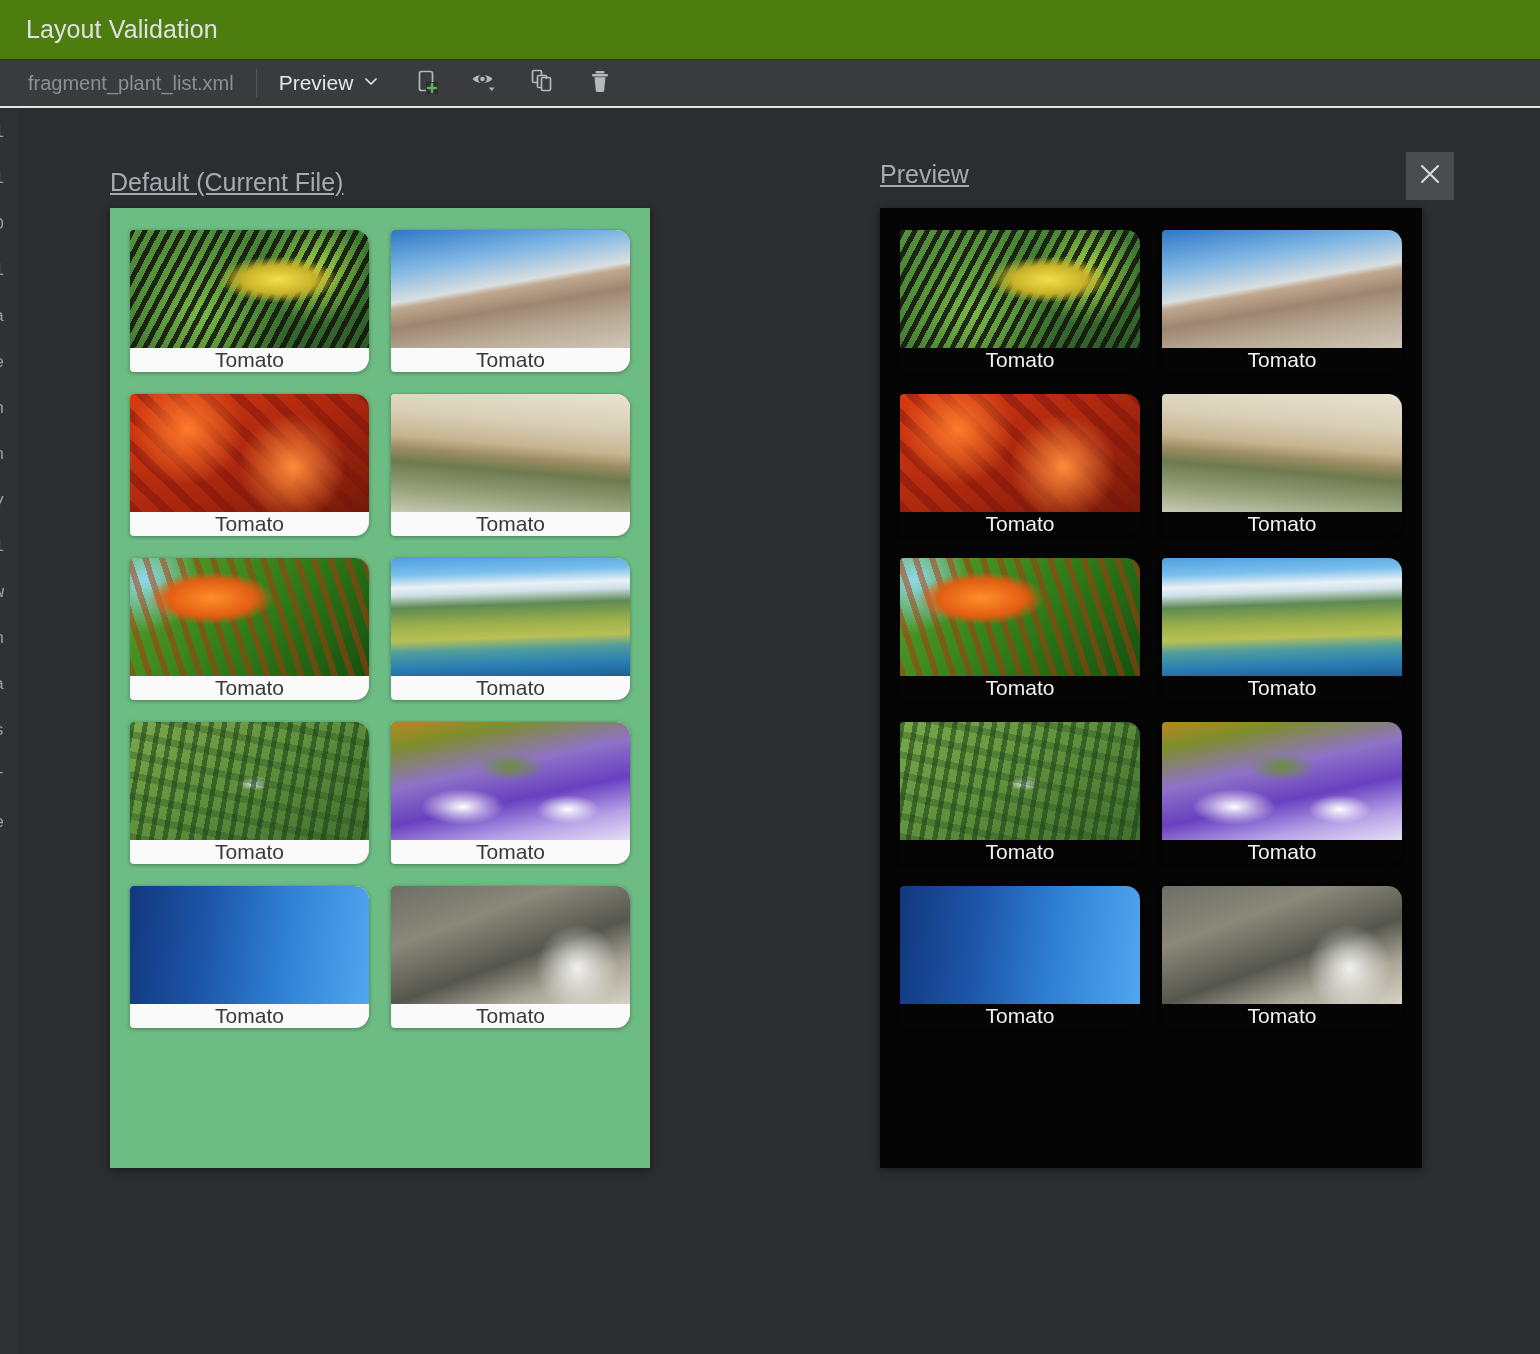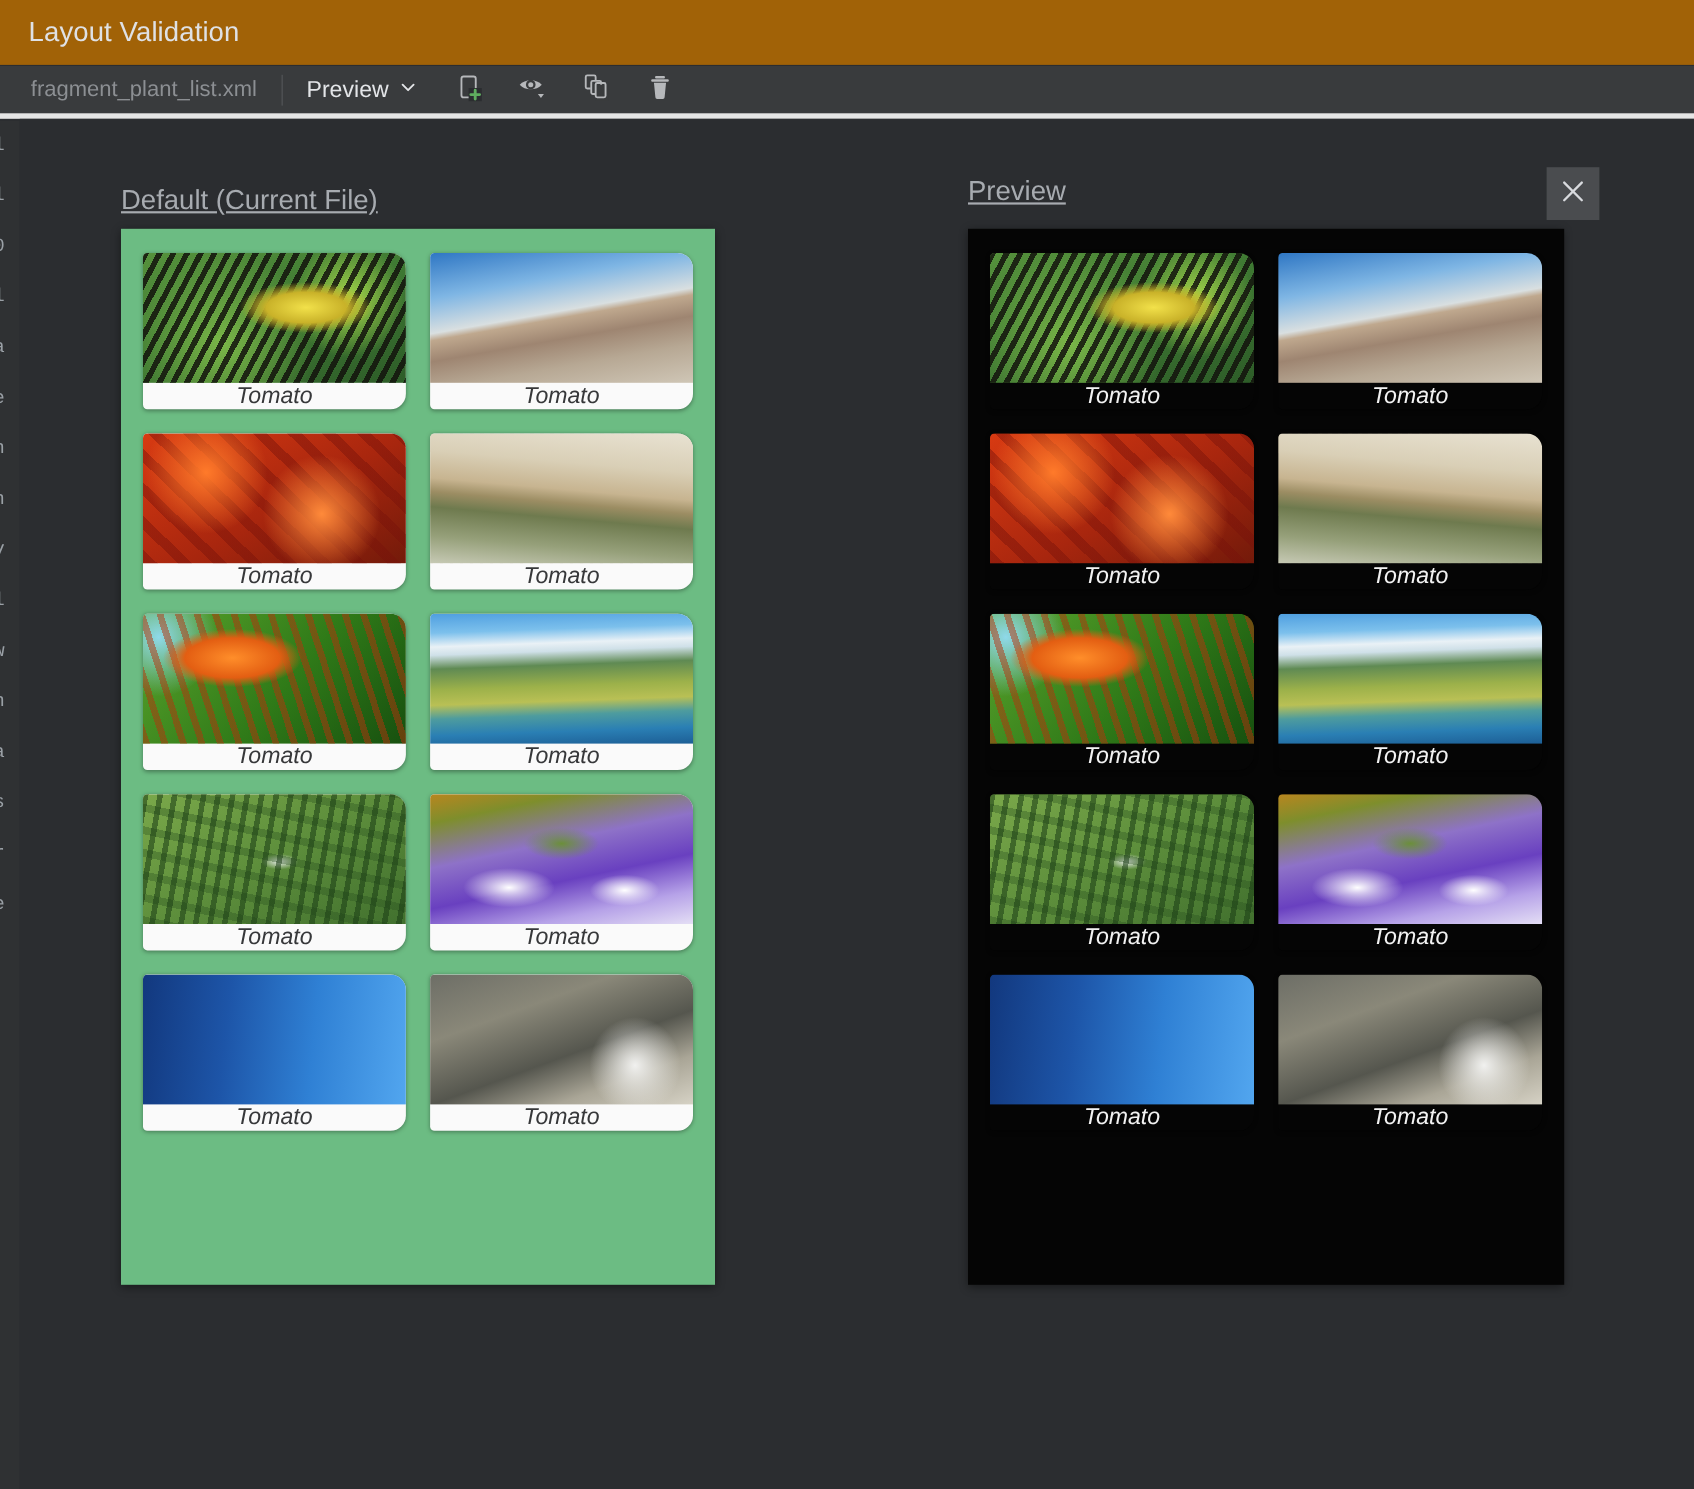--- a/index.html
+++ b/index.html
@@ -25,39 +25,39 @@
     color: #9aa0a6;
     padding-left: 0px;
   }
   #editor-sliver span { display: block; white-space: nowrap; margin-left: -6px; }
 
   
   #titlebar {
     position: absolute;
     left: 0; top: 0;
     width: 1540px; height: 60px;
-    background: #a16207;
+    background: #4d7c0f;
     border-bottom: 1px solid #2b2d30;
     display: flex;
     align-items: center;
   }
   #titlebar .title {
     margin-left: 26px;
     color: #dfe1e5;
     font-size: 25px;
     letter-spacing: .1px;
   }
 
   
   #toolbar {
     position: absolute;
     left: 0; top: 60px;
     width: 1540px; height: 48px;
     background: #393b3d;
-    border-bottom: 5px solid #e5e5e5;
+    border-bottom: 2px solid #e5e5e5;
     display: flex;
     align-items: center;
     padding-left: 28px;
   }
   #toolbar .filename {
     color: #8c8f93;
     font-size: 20px;
   }
   #toolbar .vsep {
     width: 1px; height: 28px;
@@ -101,21 +101,20 @@
     color: #a7abb0;
     font-size: 25px;
     white-space: nowrap;
     text-decoration: underline;
   }
 
   .device-frame {
     position: absolute;
     overflow: hidden;
     box-shadow: 0 2px 8px rgba(0,0,0,.45);
-    font-style: italic;
   }
 
   .grid {
     display: grid;
     grid-template-columns: 1fr 1fr;
     padding: 22px 20px;
     column-gap: 22px;
     row-gap: 22px;
   }
 

